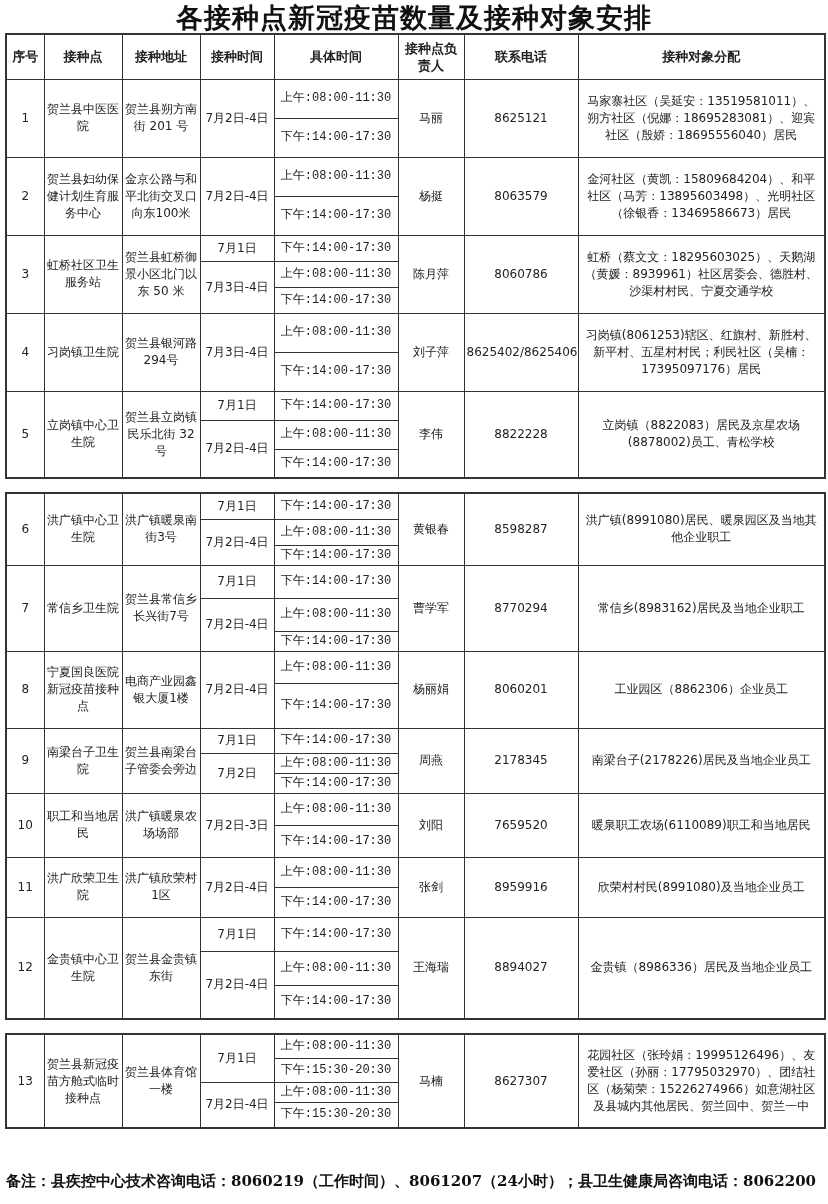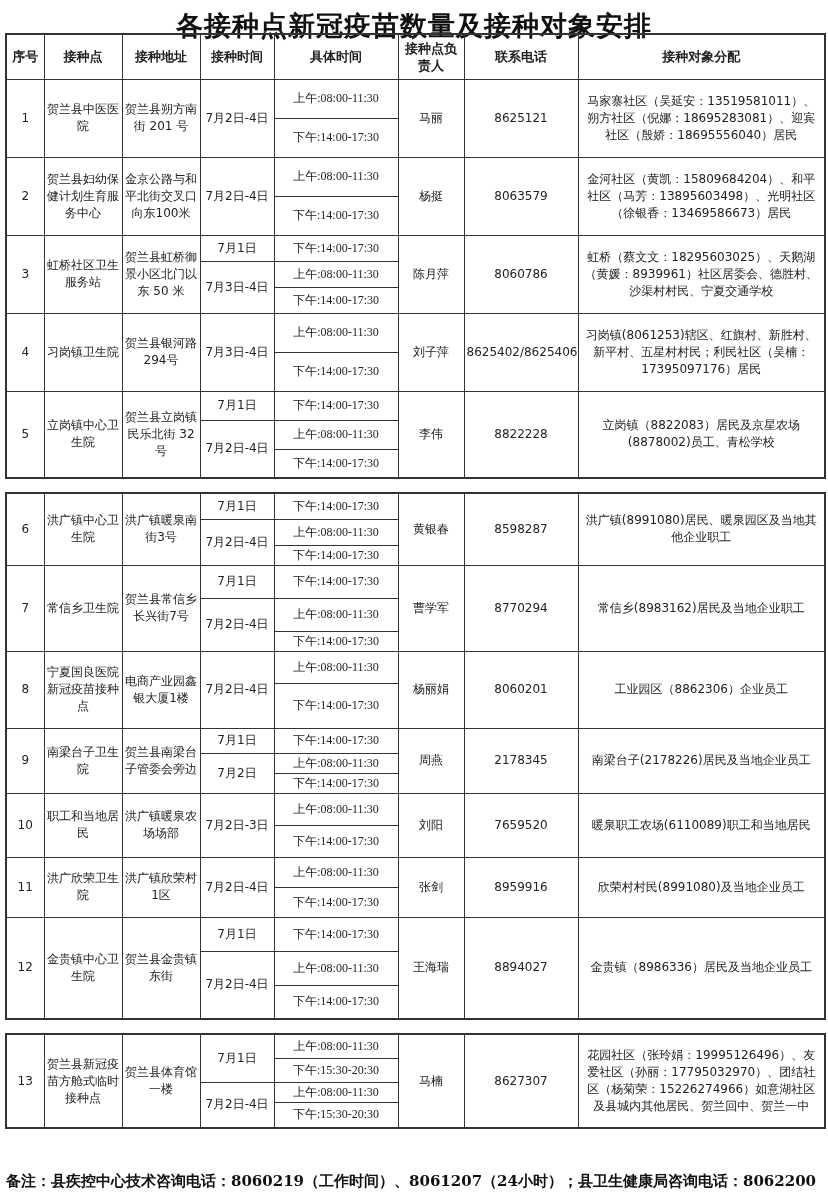--- a/index.html
+++ b/index.html
@@ -1,27 +1,27 @@
 <!DOCTYPE html>
 <html><head>
 <meta charset="utf-8">
 <style>
   html, body { margin:0; padding:0; background:#ffffff; }
   body { width:828px; height:1204px; position:relative; overflow:hidden;
          font-family:"DejaVu Sans", sans-serif; color:#222; }
-  .title { position:absolute; left:0; top:9px; width:828px; height:34px; text-align:center;
+  .title { position:absolute; left:0; top:1px; width:828px; height:34px; text-align:center;
            font-family:"DejaVu Serif", serif; font-weight:bold; font-size:27px; line-height:34px; color:#111; letter-spacing:1px; }
   table.sched { position:absolute; left:5px; border-collapse:collapse; table-layout:fixed; width:819px; }
   table.sched td, table.sched th { border:1px solid #333; text-align:center; vertical-align:middle;
            font-size:12px; line-height:17px; padding:0 2px; overflow:hidden; }
   table.sched th { font-weight:bold; font-size:13px; }
   .t1 { top:33px; border:2px solid #333; }
   .t2 { top:492px; border:2px solid #333; }
   .t3 { top:1033px; border:2px solid #333; }
-  .slot { font-family:Liberation Serif, serif; font-size:11.5px; white-space:nowrap; }
+  .slot { font-family:Liberation Mono, monospace; font-size:11.5px; white-space:nowrap; }
   .target { font-size:12px; line-height:18px; text-align:center; padding:0 4px !important;margin-top:16px; }
   .notes { position:absolute; left:6px; top:1136px; width:818px; font-family:"DejaVu Serif", serif;
            font-weight:bold; font-size:15px; line-height:34px; color:#111;margin-top:28px; }
 </style>
 </head>
 <body>
 
 <div class="title">各接种点新冠疫苗数量及接种对象安排</div>
 
 <table class="sched t1">

